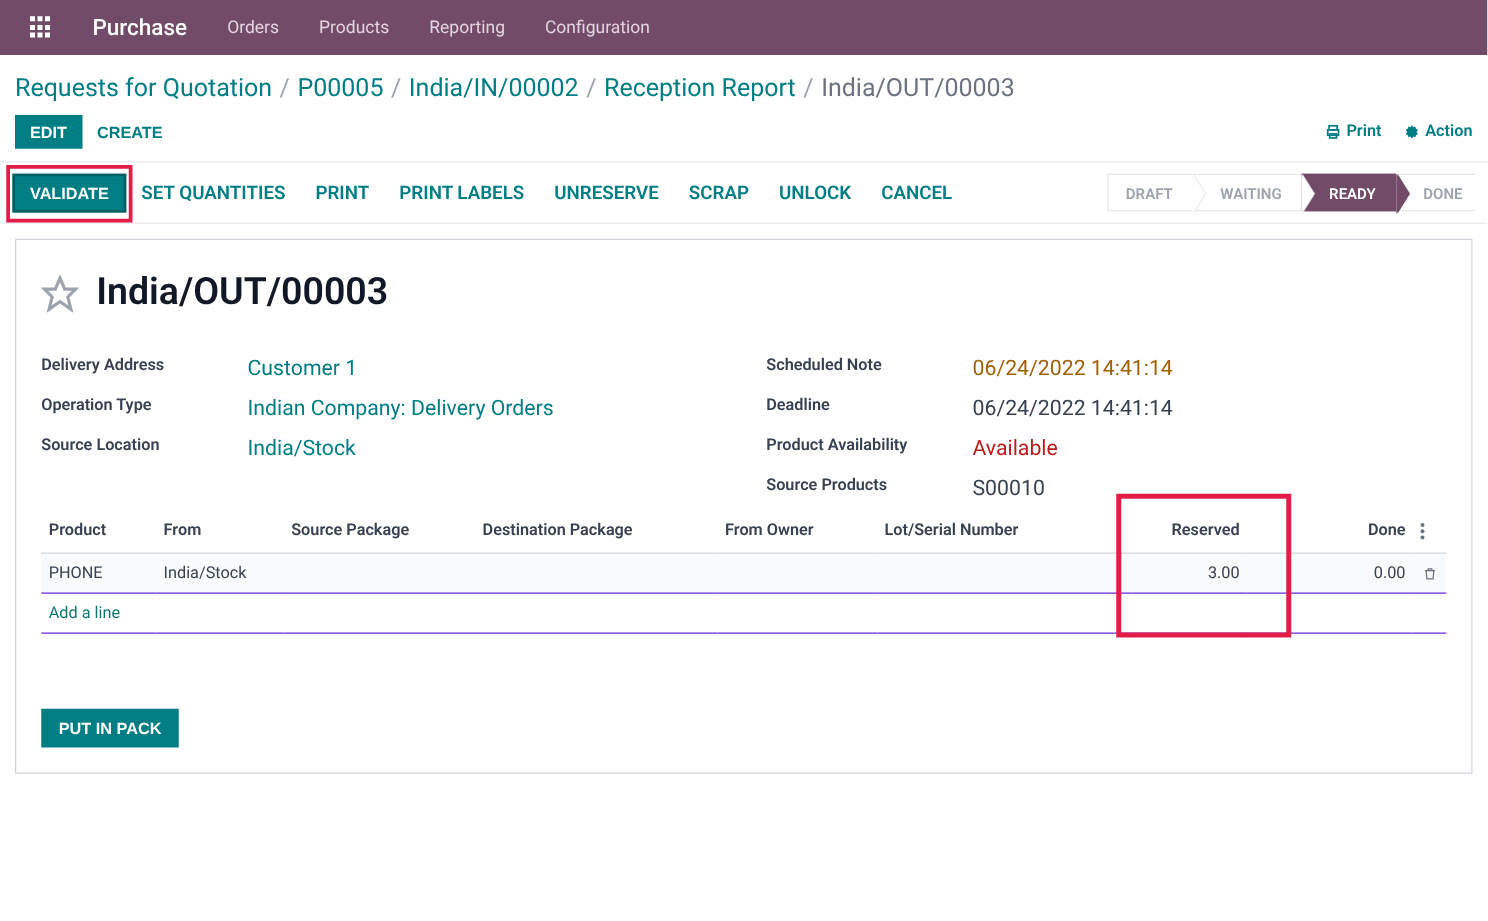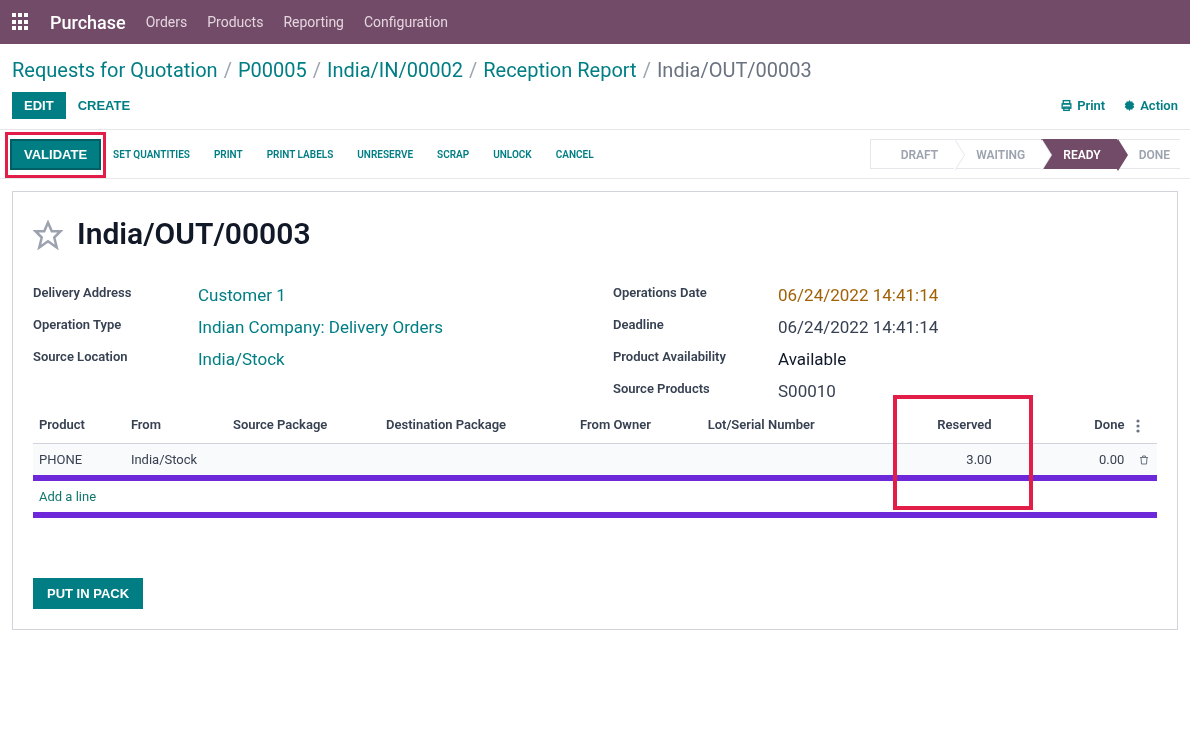--- a/index.html
+++ b/index.html
@@ -1,19 +1,19 @@
 <!DOCTYPE html>
 <html><head>
 <meta charset="utf-8">
 <style>
   * { box-sizing: border-box; margin: 0; padding: 0; }
   body { font-family: -apple-system, BlinkMacSystemFont, "Segoe UI", Roboto, Arial, sans-serif; font-size: 14px; color: #374151; background: #fff; }
 
   
-  .topnav { background: #714b67; color: #fff; height: 44px; display: flex; align-items: center; padding: 0 12px; gap: 20px; }
+  .topnav { background: #714b67; color: #fff; height: 44px; display: flex; align-items: center; padding: 0 24px; gap: 32px; }
   .apps-icon { display: inline-flex; flex-wrap: wrap; width: 18px; height: 18px; gap: 2px; }
   .apps-icon span { width: 4px; height: 4px; background: #fff; }
   .app-title { font-size: 18px; font-weight: 500; color: #fff; }
   .nav-item { color: #e5d5df; font-size: 14px; cursor: pointer; }
 
   
   .breadcrumb { padding: 14px 12px 8px 12px; font-size: 20px; color: #6b7280; display: flex; flex-wrap: wrap; align-items: center; gap: 6px; }
   .bc-link { color: #017e84; cursor: pointer; }
   .bc-sep { color: #9ca3af; }
   .bc-current { color: #6b7280; }
@@ -22,57 +22,57 @@
   .actionrow { display: flex; align-items: center; padding: 2px 12px 10px 12px; }
   .btn-primary { background: #017e84; color: #fff; border: none; padding: 6px 12px; font-weight: 600; font-size: 13px; cursor: pointer; }
   .btn-link { color: #017e84; background: none; border: none; font-weight: 600; font-size: 13px; padding: 6px 12px; cursor: pointer; }
   .actionrow-right { margin-left: auto; display: flex; gap: 18px; }
   .actionrow-right .aitem { color: #017e84; font-weight: 600; font-size: 13px; display: inline-flex; align-items: center; gap: 4px; cursor: pointer; }
 
   
   .statusbar-row { display: flex; align-items: center; border-top: 1px solid #e5e7eb; border-bottom: 1px solid #e5e7eb; padding: 0 10px; min-height: 48px; position: relative; }
   .highlight-box1 { position: absolute; border: 3px solid #e11d48; left: 5px; top: 2px; width: 101px; height: 46px; pointer-events:none; }
   .btn-validate { background: #017e84; border: 2px solid #015f63; color: #fff; padding: 6px 12px; font-weight: 700; font-size: 13px; margin: 8px 0; cursor: pointer; }
-  .sb-link { color: #017e84; font-weight: 600; font-size: 10px; padding: 0 12px; cursor: pointer; }
+  .sb-link { color: #017e84; font-weight: 600; font-size: 15px; padding: 0 12px; cursor: pointer; }
   .status-arrows { margin-left: auto; display: flex; align-items: center; height: 48px; }
   .arrow { position: relative; height: 30px; line-height: 30px; padding: 0 16px 0 22px; font-size: 12px; font-weight: 600; color: #9ca3af; background: #fff; border-top: 1px solid #e5e7eb; border-bottom: 1px solid #e5e7eb; }
   .arrow::after { content: ""; position: absolute; right: -10px; top: -1px; width: 0; height: 0; border-top: 16px solid transparent; border-bottom: 16px solid transparent; border-left: 10px solid #fff; z-index: 2; }
   .arrow::before { content: ""; position: absolute; right: -11px; top: -1px; width: 0; height: 0; border-top: 16px solid transparent; border-bottom: 16px solid transparent; border-left: 10px solid #e5e7eb; z-index: 1; }
-  .arrow.first { border-left: 1px solid #e5e7eb; padding-left: 30px; }
+  .arrow.first { border-left: 1px solid #e5e7eb; padding-left: 14px; }
   .arrow.active { background: #714b67; color: #fff; border-color: #714b67; }
   .arrow.active::after { border-left-color: #714b67; }
   .arrow.active::before { border-left-color: #714b67; }
   .arrow.last { padding-right: 10px; border-right: none; }
   .arrow.last::after, .arrow.last::before { display: none; }
 
   
   .sheet { margin: 12px; border: 1px solid #d1d5db; background: #fff; padding: 24px 20px 20px; }
   .title-row { display: flex; align-items: center; gap: 14px; margin-bottom: 28px; }
   .star { font-size: 28px; color: #9ca3af; }
   .rec-title { font-size: 30px; font-weight: 600; color: #111827; }
 
   .form-grid { display: flex; gap: 36px; }
   .col { flex: 1; }
   .field-row { display: flex; padding: 6px 0; align-items: flex-start; }
   .field-label { width: 165px; font-weight: 600; color: #374151; font-size: 13px; }
   .field-value { font-size: 17px; }
   .val-link { color: #017e84; }
   .val-warn { color: #a16207; }
-  .val-green { color: #0f172a; }
+  .val-green { color: #b91c1c; }
 
   
   .tabs { display: flex; border-bottom: 1px solid #d1d5db; margin-top: 24px; }
   .tab { padding: 10px 16px; font-size: 13px; color: #6b7280; cursor: pointer; }
   .tab.active { border: 1px solid #d1d5db; border-bottom: 1px solid #fff; margin-bottom: -1px; color: #374151; background: #fff; }
 
   
   .tbl { width: 100%; border-collapse: collapse; position: relative; }
   .tbl th { text-align: left; font-weight: 600; font-size: 13px; padding: 10px 6px; border-bottom: 1px solid #d1d5db; color: #374151; }
   .tbl th.right, .tbl td.right { text-align: right; }
-  .tbl td { padding: 8px 6px; font-size: 13px; color: #374151; border-bottom: 6px solid #6d28d9; }
+  .tbl td { padding: 8px 6px; font-size: 13px; color: #374151; border-bottom: 1px solid #6d28d9; }
   .tbl tr.datarow { background: #f9fafb; }
   .lastcol { width: 26px; text-align: center; }
   .trash { color: #6b7280; cursor: pointer; }
   .addline { color: #0f766e; cursor: pointer; }
   .highlight-box2 { position: absolute; border: 4px solid #e11d48; pointer-events: none; left: 860px; top: -12px; width: 140px; height: 115px; }
   .tbl-wrap { position: relative; }
 
   .putinpack { margin-top: 60px; }
   .btn-secondary { background: #017e84; color: #fff; border: none; padding: 8px 14px; font-weight: 600; font-size: 13px; cursor: pointer; }
 
@@ -175,21 +175,21 @@
         <div class="field-label">Operation Type</div>
         <div class="field-value val-link">Indian Company: Delivery Orders</div>
       </div>
       <div class="field-row">
         <div class="field-label">Source Location</div>
         <div class="field-value val-link">India/Stock</div>
       </div>
     </div>
     <div class="col">
       <div class="field-row">
-        <div class="field-label">Operations Date</div>
+        <div class="field-label">Scheduled Note</div>
         <div class="field-value val-warn">06/24/2022 14:41:14</div>
       </div>
       <div class="field-row">
         <div class="field-label">Deadline</div>
         <div class="field-value">06/24/2022 14:41:14</div>
       </div>
       <div class="field-row">
         <div class="field-label">Product Availability</div>
         <div class="field-value val-green">Available</div>
       </div>

